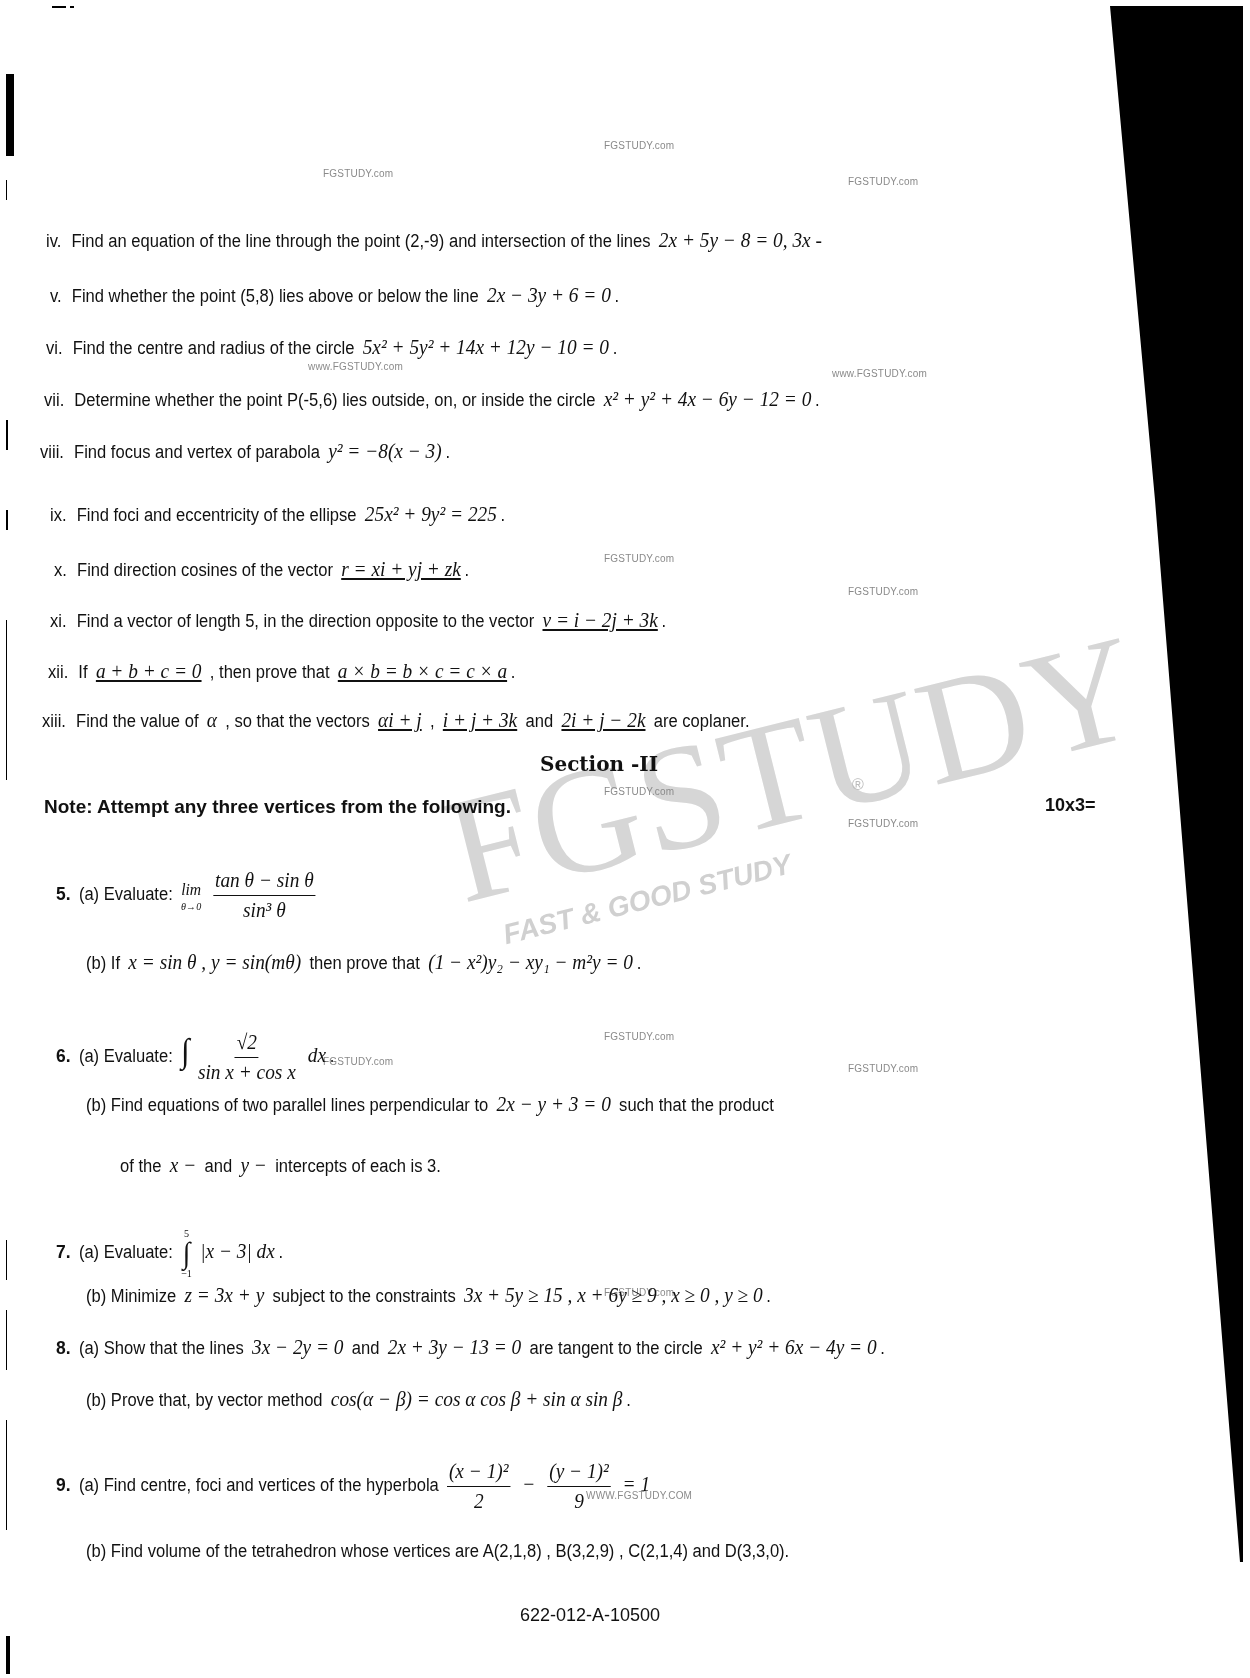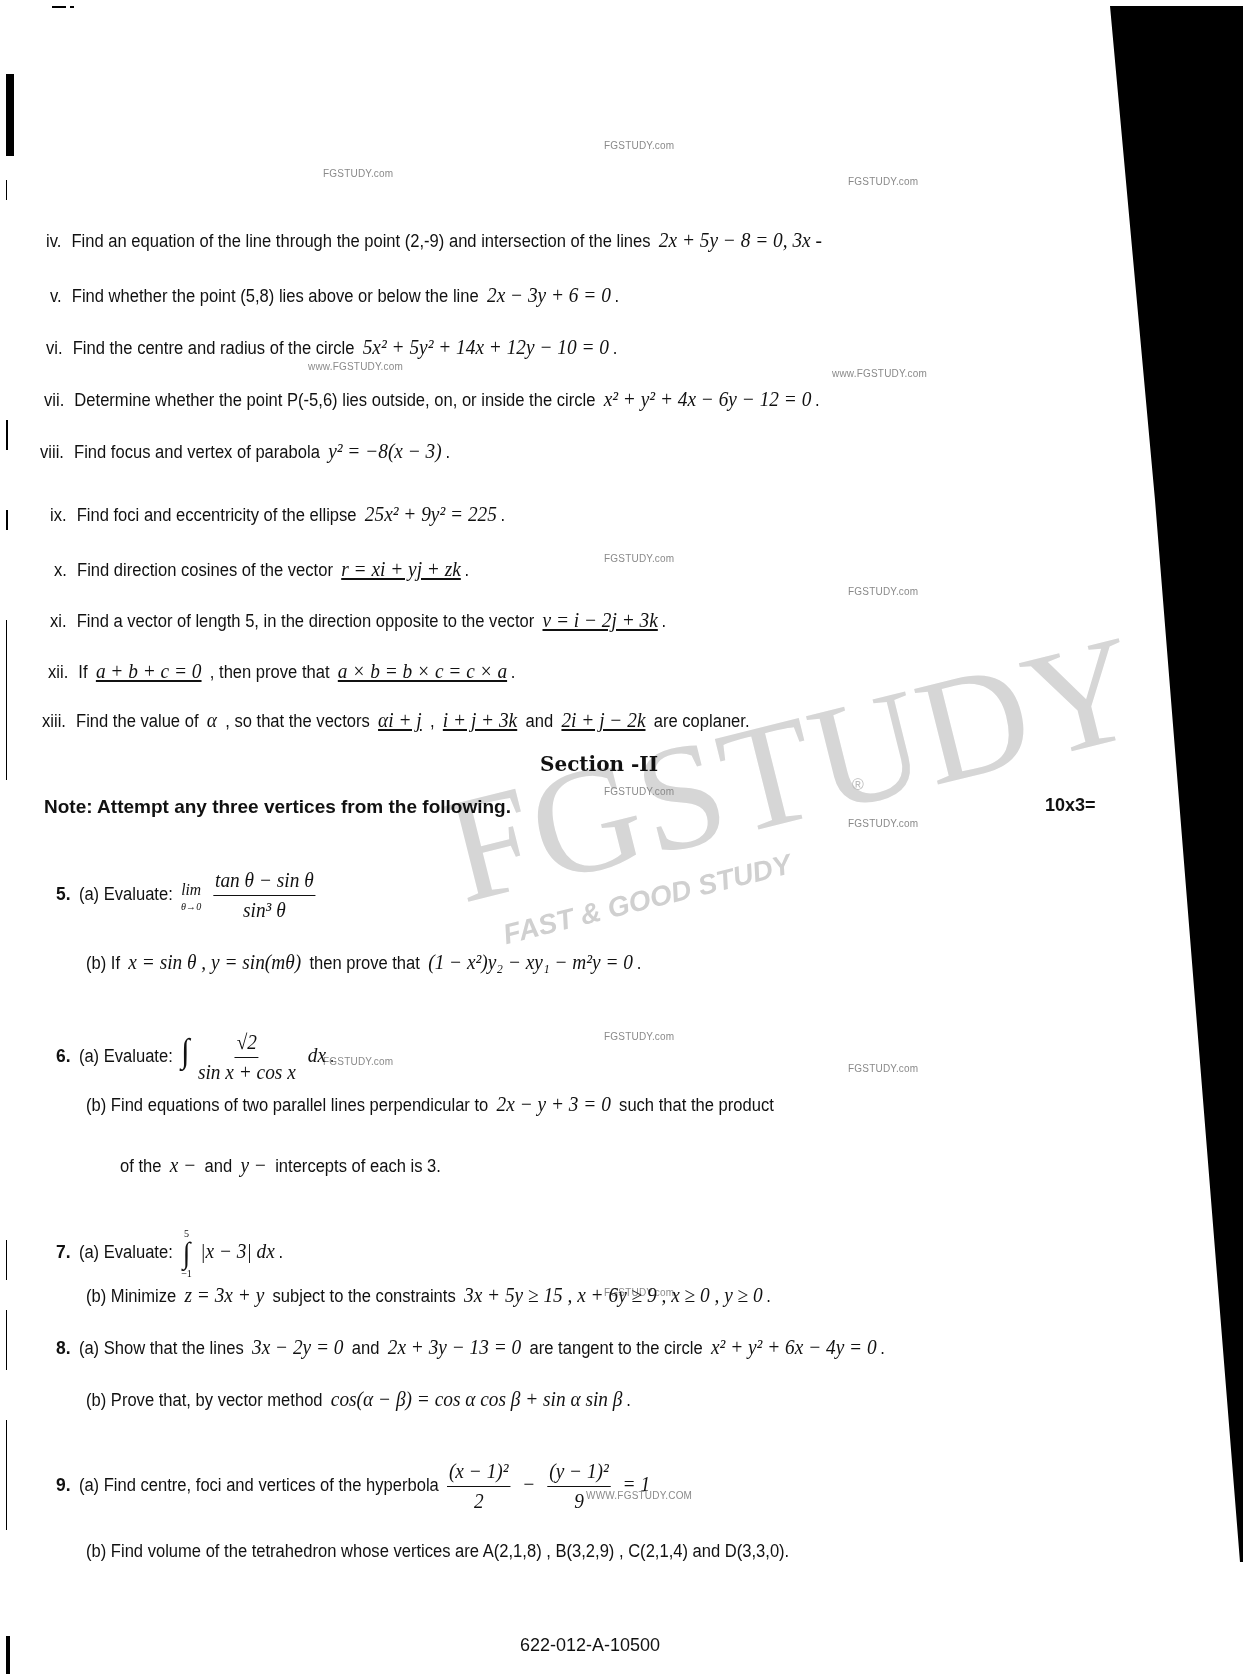--- a/index.html
+++ b/index.html
@@ -51,21 +51,21 @@
 
   .section-title {
     position: absolute; left: 540px; top: 752px;
     font-family: "DejaVu Serif", serif; font-weight: bold; font-size: 20px; text-align: center;
   }
   .note {
     position: absolute; left: 44px; top: 796px; font-weight: bold; font-size: 19px;
     white-space: nowrap;
   }
   .marks { position: absolute; left: 1045px; top: 795px; font-weight: bold; font-size: 18px; text-align: center; }
-  .footer-code { position: absolute; left: 520px; top: 1605px; font-size: 18px; margin-top: 30px; }
+  .footer-code { position: absolute; left: 520px; top: 1605px; font-size: 18px; }
 </style>
 </head>
 <body>
 
 <div class="page">
 
   <div class="top-dash"></div>
   <div class="top-dash2"></div>
   <div class="left-marks">
     <div class="lm" style="left:6px;top:74px;width:8px;height:82px;"></div>

